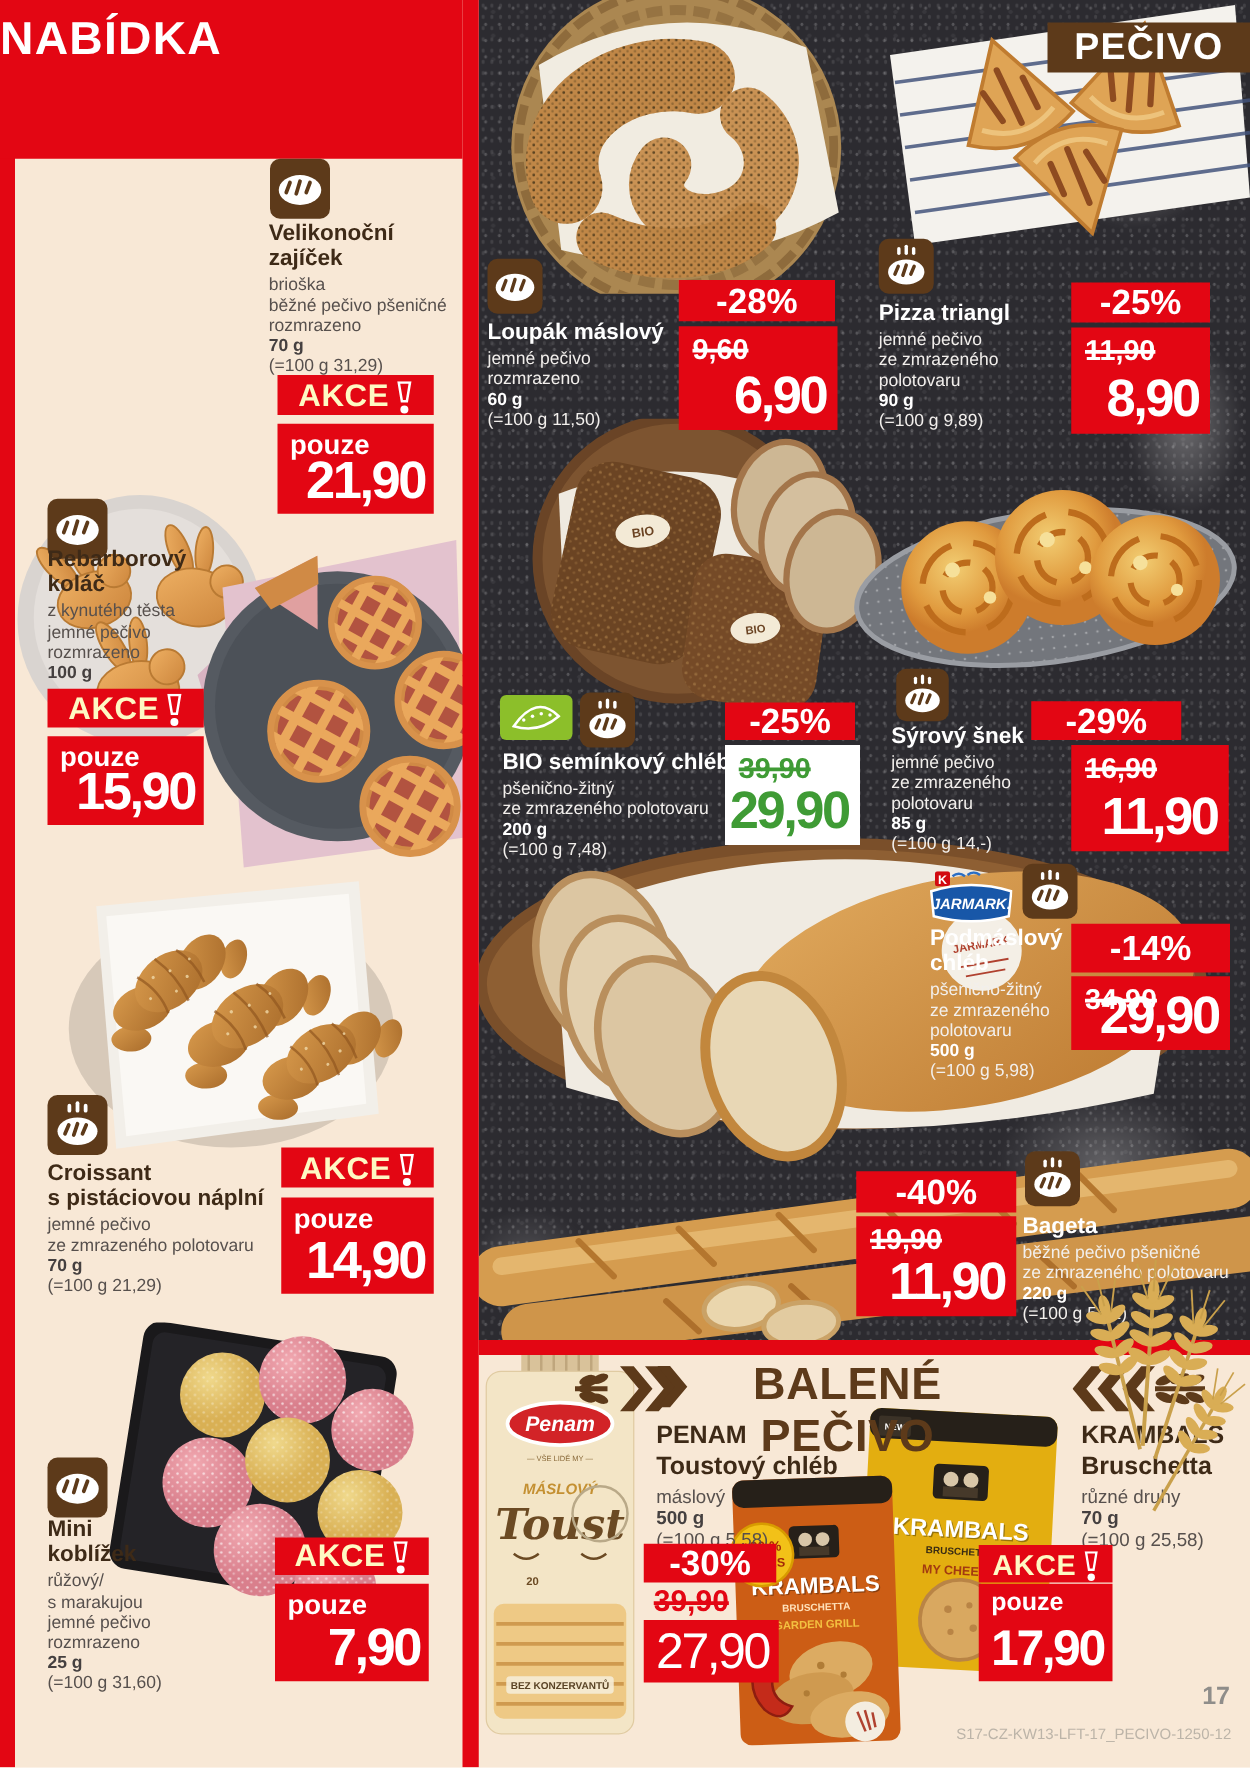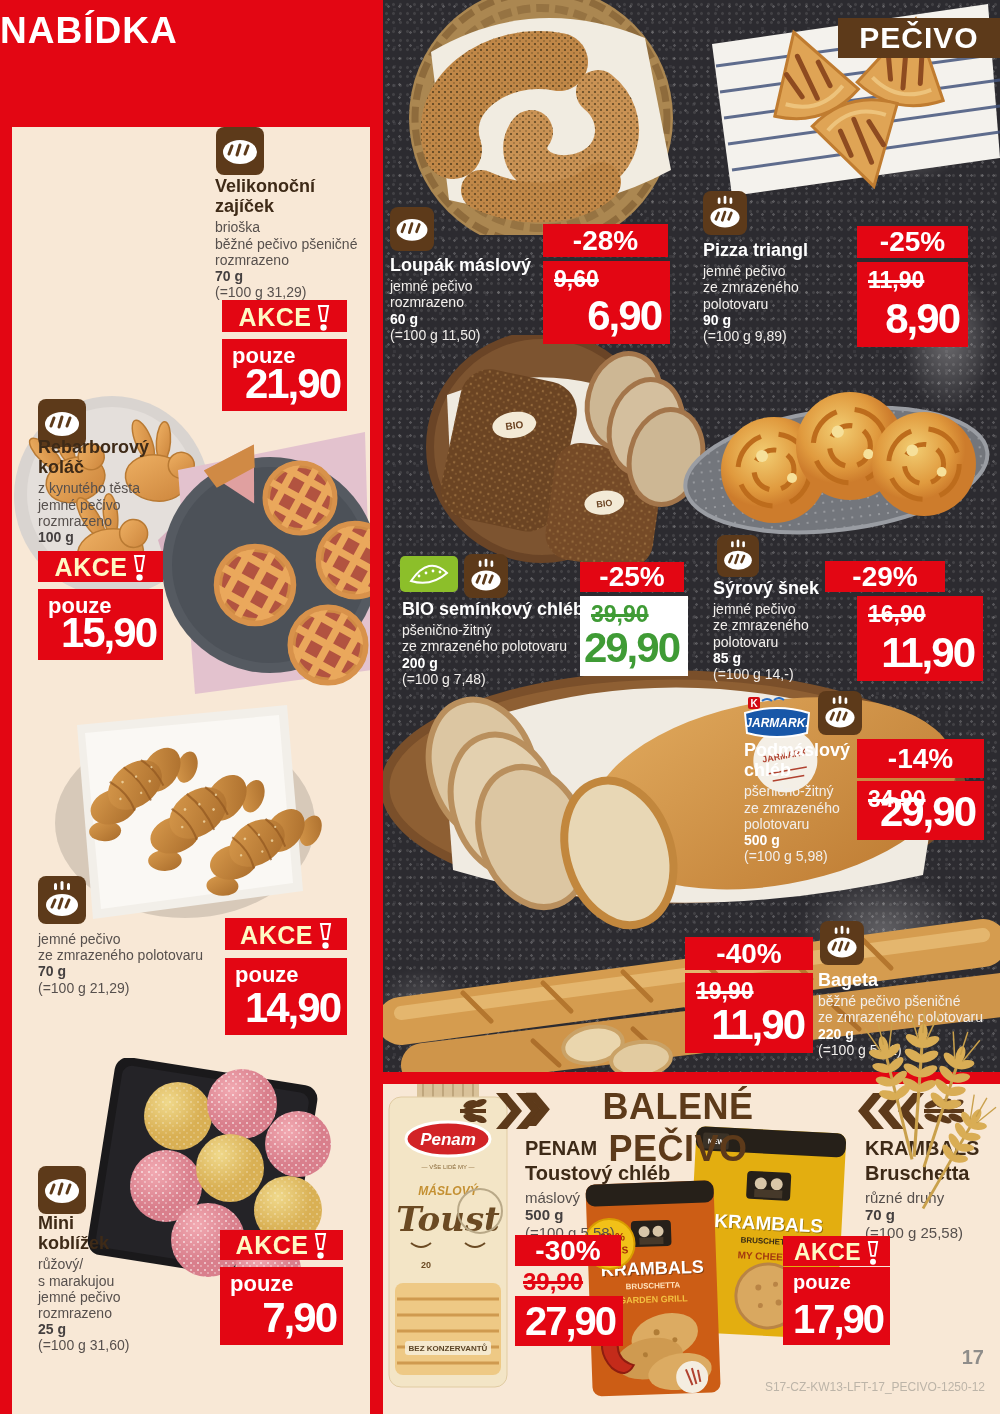--- a/index.html
+++ b/index.html
@@ -47,21 +47,21 @@
   .pricebox.bio{background:#fff}
   .pricebox.bio .old,.pricebox.bio .new{color:#3f9b35}
   .pecivo-label{left:838px;top:18px;width:162px;height:40px;background:#5d3a1a;color:#fff;z-index:5;
        display:flex;align-items:center;justify-content:center;font-size:30px;font-weight:bold;letter-spacing:1px}
   
   .bal-title{color:#5d3a1a;font-weight:bold;font-size:36px;letter-spacing:.5px;z-index:5;text-align:center}
   .brandblock .p-name{font-size:20px;line-height:1.25}
   .old-red{z-index:6;color:#e30613;font-size:24px;font-weight:bold;
            text-decoration:line-through;text-decoration-thickness:3px}
   .pricebox2{z-index:6;color:#fff;display:flex;align-items:center;justify-content:flex-end}
-  .pricebox2 .new{font-size:40px;font-weight:bold;letter-spacing:-2px;margin-right:8px}
+  .pricebox2 .new{font-size:40px;font-weight:normal;letter-spacing:-2px;margin-right:8px}
   .footer-page{right:16px;top:1346px;color:#8f8d8a;font-size:20px;font-weight:bold;z-index:5}
   .footer-code{right:15px;top:1380px;color:#bcb4a8;font-size:12px;z-index:5}
   svg{display:block}
 </style>
 </head>
 <body>
 
 <div class="page">
 
   <div class="abs dark-zone">
@@ -432,20 +432,22 @@
         </g>
       <ellipse cx="22" cy="27" rx="16" ry="11" fill="#fff"></ellipse>
       <g stroke="#5d3a1a" stroke-width="3" stroke-linecap="round">
           <line x1="15" y1="22" x2="12" y2="29"></line>
           <line x1="22" y1="21" x2="19" y2="30"></line>
           <line x1="29" y1="22" x2="26" y2="29"></line>
         </g>
       </svg>
   </div>
   <div class="abs tblock" style="left:38px;top:928px;width:200px">
+    <div class="p-name">Croissant
+s pistáciovou náplní</div>
     <div class="p-desc">jemné pečivo
 ze zmrazeného polotovaru</div>
     <div class="p-weight">70 g</div>
     <div class="p-unit">(=100 g 21,29)</div>
   </div>
   <div class="abs red akce" style="left:225px;top:918px;width:122px;height:32px">
     <span>AKCE</span>
     <svg width="13" height="27" viewBox="0 0 13 27">
       <polygon points="2,1 11,1 8.5,16 4.5,16" fill="none" stroke="#fff" stroke-width="2"></polygon>
         <circle cx="6.5" cy="22.5" r="3.2" fill="#fff"></circle>

